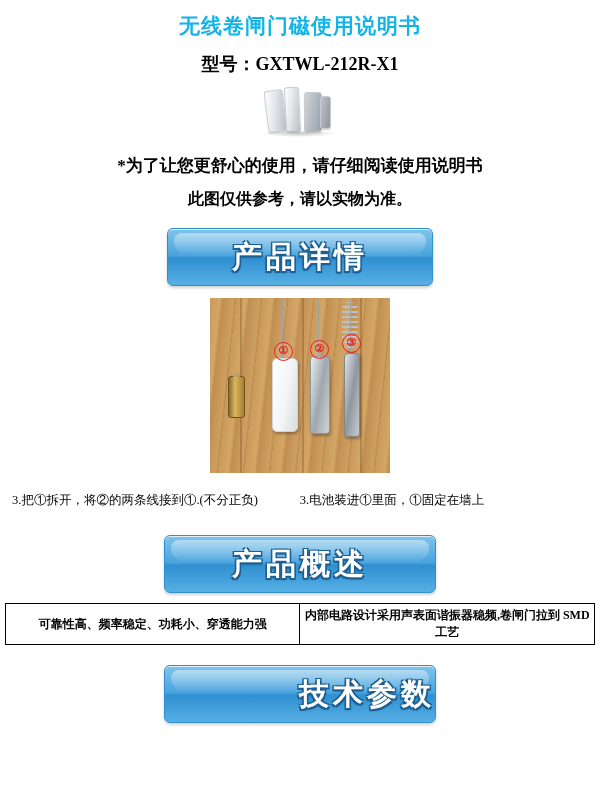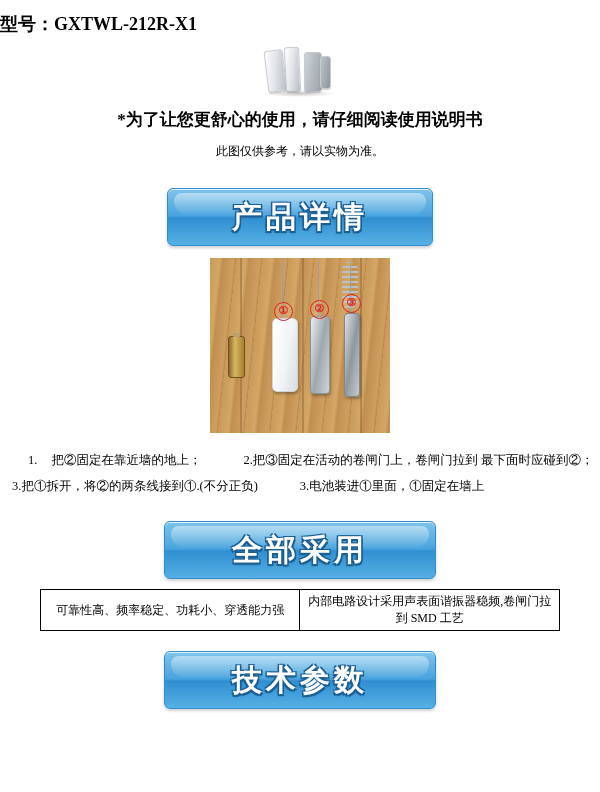--- a/index.html
+++ b/index.html
@@ -25,20 +25,21 @@
   .doc-title {
     text-align: center;
     color: #12b4e8;
     font-size: 21px;
     font-weight: bold;
     letter-spacing: 1px;
     margin-top: 12px;
     font-family: "Liberation Sans", "DejaVu Sans", sans-serif;
   }
   .doc-model {
+    text-align: center;
     font-size: 18px;
     font-weight: bold;
     margin-top: 12px;
     font-family: "Liberation Serif", serif;
   }
 
   
   .hero-img-wrap {
     margin-top: 8px;
     display: flex;
@@ -66,34 +67,34 @@
     position: absolute;
     left: 4px; top: 44px; width: 74px; height: 7px;
     background: radial-gradient(ellipse at center, rgba(0,0,0,0.22) 0%, rgba(0,0,0,0) 70%);
   }
 
   
   .notice-1 {
     text-align: center;
     font-size: 17px;
     font-weight: bold;
-    margin-top: 8px;
+    margin-top: 14px;
   }
   .notice-2 {
     text-align: center;
-    font-size: 12px;
-    font-weight: normal;
+    font-size: 16px;
+    font-weight: bold;
     margin-top: 12px;
   }
 
   
   .banner {
     width: 264px;
     height: 56px;
-    margin: 28px auto 0 auto;
+    margin: 18px auto 0 auto;
     border-radius: 6px;
     background: linear-gradient(180deg, #7fc4ea 0%, #49a3de 48%, #2f8fd1 52%, #57b0e4 100%);
     border: 1px solid #2f8fd1;
     box-shadow: inset 0 1px 0 rgba(255,255,255,0.75), 0 2px 3px rgba(0,0,0,0.18);
     display: flex;
     align-items: center;
     justify-content: center;
     position: relative;
   }
   .banner::after {
@@ -113,21 +114,21 @@
     text-shadow:
       -1.5px -1.5px 0 #1b5f93,
        1.5px -1.5px 0 #1b5f93,
       -1.5px  1.5px 0 #1b5f93,
        1.5px  1.5px 0 #1b5f93,
        0 2px 2px rgba(0,0,0,0.35);
     position: relative;
     z-index: 2;
   }
   .banner-2 { width: 270px; margin-top: 22px; }
-  .banner-3 { width: 270px; margin-top: 20px; }
+  .banner-3 { width: 270px; margin-top: 20px; justify-content: flex-end; }
 
   
   .photo {
     width: 180px;
     height: 175px;
     margin: 12px auto 0 auto;
     position: relative;
     background: repeating-linear-gradient(
         96deg,
         #c99a5a 0px, #d4a767 10px, #c08f50 13px, #cf9f62 24px, #b8874a 26px);
@@ -221,38 +222,40 @@
   .instructions .row {
     white-space: nowrap;
   }
   .ins-indent { display: inline-block; width: 16px; }
   .gap-lg { display: inline-block; width: 42px; }
   .gap-sm { display: inline-block; width: 14px; }
 
   
   table.spec {
     border-collapse: collapse;
-    width: 520px;
+    width: 590px;
     margin: 10px auto 0 auto;
     font-size: 12px;
     font-family: "Liberation Serif", serif;
+    font-weight: bold;
   }
   table.spec td {
     border: 1px solid #000;
     padding: 3px 4px;
     height: 17px;
   }
   .overview-table { margin-top: 12px; }
   .overview-table td { text-align: center; }
 </style>
 </head>
 <body>
 
 <div class="page">
 
+  <div class="doc-title">无线卷闸门磁使用说明书</div>
 
   <div class="doc-model">型号：GXTWL-212R-X1</div>
 
   <div class="hero-img-wrap">
     <div class="hero-img">
       <div class="bar b1"></div>
       <div class="bar b2"></div>
       <div class="bar b3"></div>
       <div class="bar b4"></div>
       <div class="shadow"></div>
@@ -278,29 +281,26 @@
     <div class="sensor"></div>
     <div class="magnet"></div>
     <div class="rod"></div>
     <div class="callout c1">①</div>
     <div class="callout c2">②</div>
     <div class="callout c3">③</div>
   </div>
 
   <div class="instructions">
     <div class="row">
-      <span class="ins-indent"></span><span>1.</span><span class="gap-sm"></span><span>把②固定在靠近墙的地上；</span><span class="gap-lg"></span><span>2.把③固定在活动的卷闸门上，卷闸门拉到 最下面时应碰到②；</span>
-    </div>
-    <div class="row">
       <span>3.把①拆开，将②的两条线接到①.(不分正负)</span><span class="gap-lg"></span><span>3.电池装进①里面，①固定在墙上</span>
     </div>
   </div>
 
   <div class="banner banner-2">
-    <span class="banner-text">全部采用</span>
+    <span class="banner-text">产品概述</span>
   </div>
 
   <table class="spec overview-table">
     <tbody>
         <tr>
       <td style="width:288px">可靠性高、频率稳定、功耗小、穿透能力强</td>
       <td style="width:288px">内部电路设计采用声表面谐振器稳频,卷闸门拉到 SMD 工艺</td>
     </tr>
   </tbody>
     </table>

